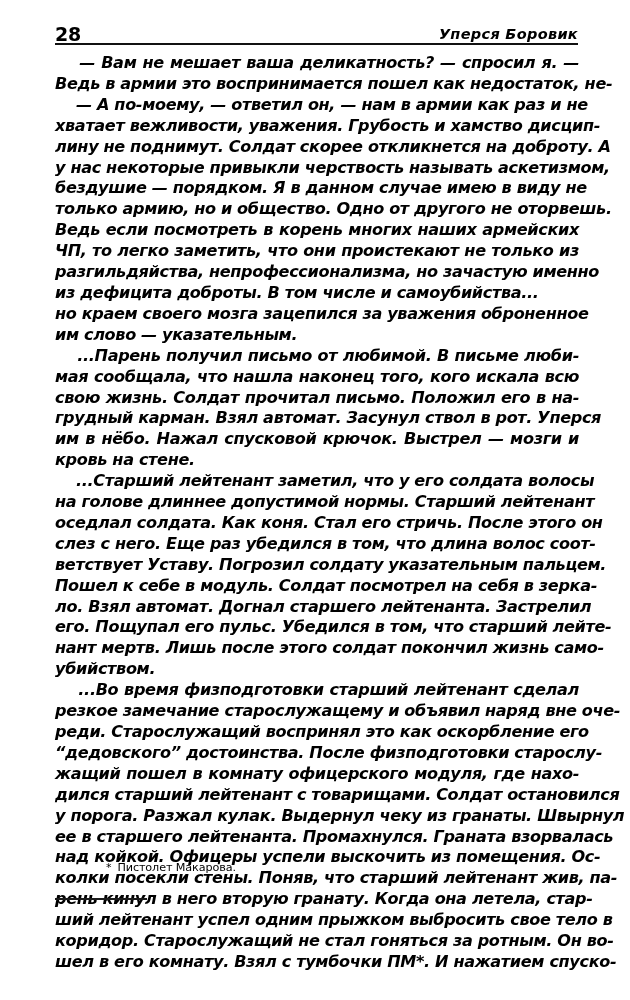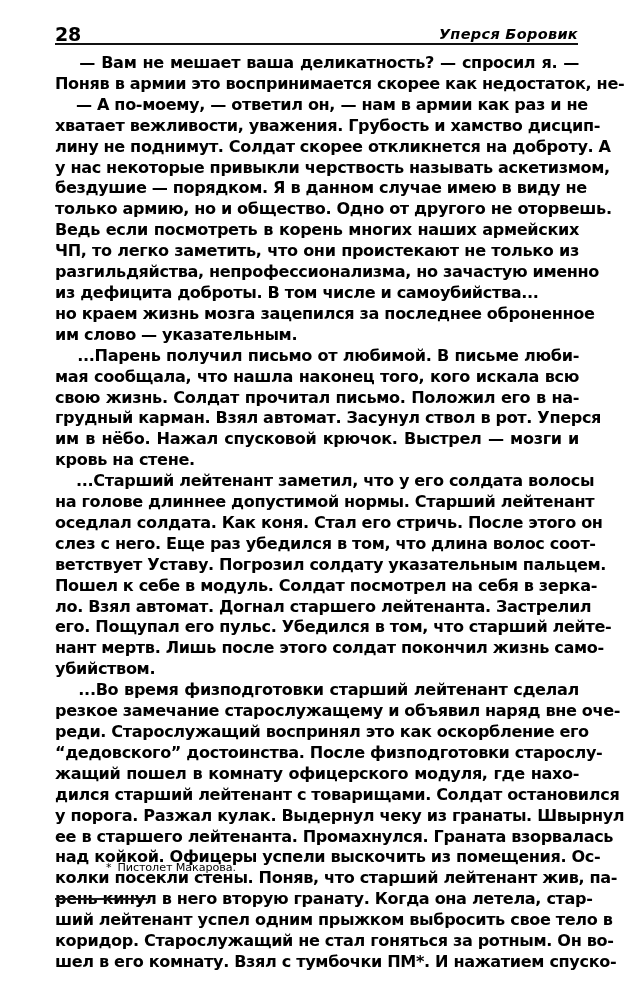--- a/index.html
+++ b/index.html
@@ -70,20 +70,21 @@
     font-family: "DejaVu Sans", sans-serif;
     font-size: 16.1px;
     font-weight: bold;
     line-height: 20.9px;
     text-align: justify;
     text-align-last: left;
     letter-spacing: -0.35px;
     word-spacing: 0px;
     margin: 0;
     white-space: pre-line;
+    font-style: italic;
     -webkit-font-smoothing: none;
   }
 
   
   .line {
     display: block;
     text-align: justify;
     text-align-last: justify;
     white-space: nowrap;
   }
@@ -124,23 +125,23 @@
 
 <div class="page">
 
   <div class="header">
     <div class="folio">28</div>
     <div class="running-author">Уперся Боровик</div>
   </div>
   <div class="header-rule"></div>
 
   <div class="textblock">
-    <p class="para"><span class="line">&nbsp;&nbsp;&nbsp;&nbsp;— Вам не мешает ваша деликатность? — спросил я. —</span><span class="line">Поняв в армии это воспринимается скорее как недостаток, не-</span></p>
+    <p class="para"><span class="line">&nbsp;&nbsp;&nbsp;&nbsp;— Вам не мешает ваша деликатность? — спросил я. —</span><span class="line">Ведь в армии это воспринимается пошел как недостаток, не-</span></p>
     <p class="para"><span class="line">&nbsp;&nbsp;&nbsp;&nbsp;— А по-моему, — ответил он, — нам в армии как раз и не</span><span class="line">хватает вежливости, уважения. Грубость и хамство дисцип-</span><span class="line">лину не поднимут. Солдат скорее откликнется на доброту. А</span><span class="line">у нас некоторые привыкли черствость называть аскетизмом,</span><span class="line">бездушие — порядком. Я в данном случае имею в виду не</span><span class="line">только армию, но и общество. Одно от другого не оторвешь.</span><span class="line">Ведь если посмотреть в корень многих наших армейских</span><span class="line">ЧП, то легко заметить, что они проистекают не только из</span><span class="line">разгильдяйства, непрофессионализма, но зачастую именно</span><span class="line last">из дефицита доброты. В том числе и самоубийства...</span></p>
-    <p class="para"><span class="line">но краем жизнь мозга зацепился за последнее оброненное</span><span class="line last">им слово — указательным.</span></p>
+    <p class="para"><span class="line">но краем своего мозга зацепился за уважения оброненное</span><span class="line last">им слово — указательным.</span></p>
     <p class="para"><span class="line">&nbsp;&nbsp;&nbsp;&nbsp;...Парень получил письмо от любимой. В письме люби-</span><span class="line">мая сообщала, что нашла наконец того, кого искала всю</span><span class="line">свою жизнь. Солдат прочитал письмо. Положил его в на-</span><span class="line">грудный карман. Взял автомат. Засунул ствол в рот. Уперся</span><span class="line">им в нёбо. Нажал спусковой крючок. Выстрел — мозги и</span><span class="line last">кровь на стене.</span></p>
     <p class="para"><span class="line">&nbsp;&nbsp;&nbsp;&nbsp;...Старший лейтенант заметил, что у его солдата волосы</span><span class="line">на голове длиннее допустимой нормы. Старший лейтенант</span><span class="line">оседлал солдата. Как коня. Стал его стричь. После этого он</span><span class="line">слез с него. Еще раз убедился в том, что длина волос соот-</span><span class="line">ветствует Уставу. Погрозил солдату указательным пальцем.</span><span class="line">Пошел к себе в модуль. Солдат посмотрел на себя в зерка-</span><span class="line">ло. Взял автомат. Догнал старшего лейтенанта. Застрелил</span><span class="line">его. Пощупал его пульс. Убедился в том, что старший лейте-</span><span class="line">нант мертв. Лишь после этого солдат покончил жизнь само-</span><span class="line last">убийством.</span></p>
     <p class="para"><span class="line">&nbsp;&nbsp;&nbsp;&nbsp;...Во время физподготовки старший лейтенант сделал</span><span class="line">резкое замечание старослужащему и объявил наряд вне оче-</span><span class="line">реди. Старослужащий воспринял это как оскорбление его</span><span class="line">“дедовского” достоинства. После физподготовки старослу-</span><span class="line">жащий пошел в комнату офицерского модуля, где нахо-</span><span class="line">дился старший лейтенант с товарищами. Солдат остановился</span><span class="line">у порога. Разжал кулак. Выдернул чеку из гранаты. Швырнул</span><span class="line">ее в старшего лейтенанта. Промахнулся. Граната взорвалась</span><span class="line">над койкой. Офицеры успели выскочить из помещения. Ос-</span><span class="line">колки посекли стены. Поняв, что старший лейтенант жив, па-</span><span class="line">рень кинул в него вторую гранату. Когда она летела, стар-</span><span class="line">ший лейтенант успел одним прыжком выбросить свое тело в</span><span class="line">коридор. Старослужащий не стал гоняться за ротным. Он во-</span><span class="line">шел в его комнату. Взял с тумбочки ПМ*. И нажатием спуско-</span></p>
   </div>
 
   <div class="footnote-rule"></div>
   <div class="footnote">
     <span class="fn-marker">*</span><span>Пистолет Макарова.</span>
   </div>
 

